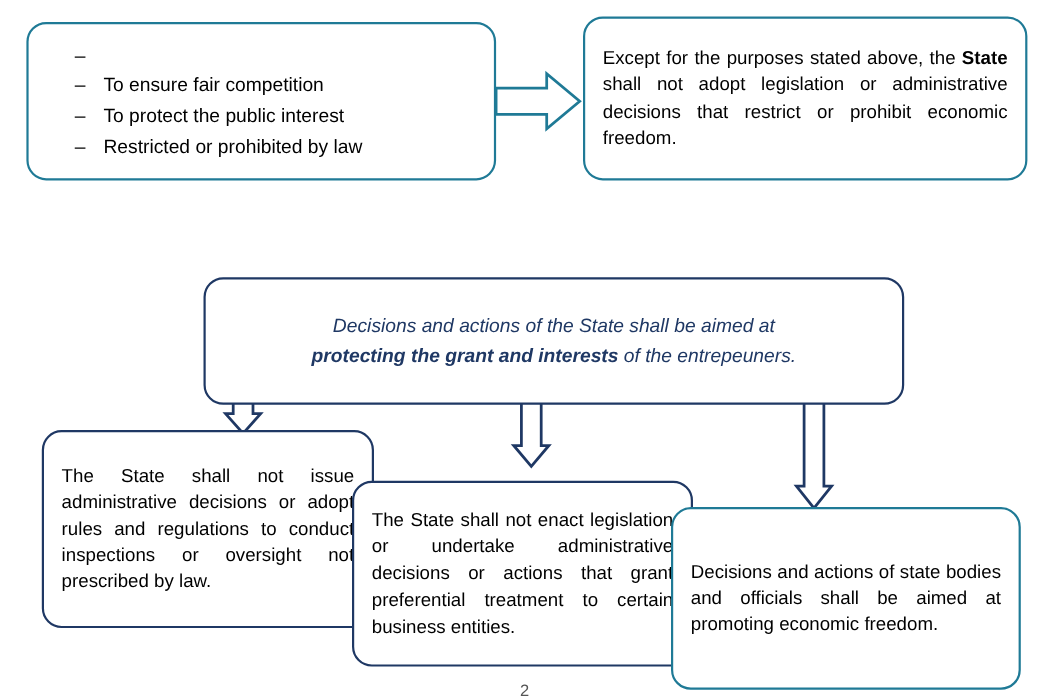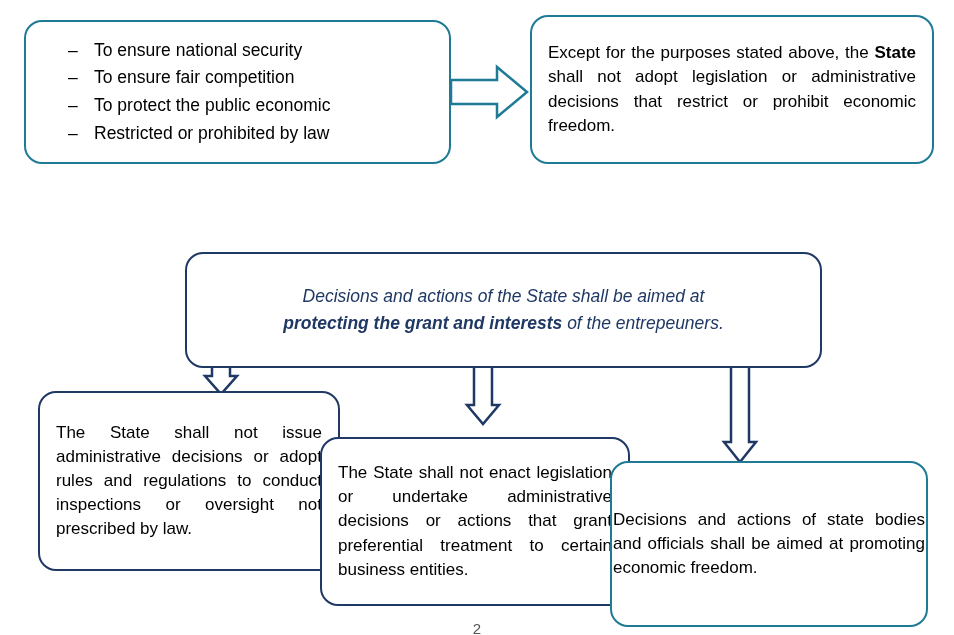--- a/index.html
+++ b/index.html
@@ -142,29 +142,28 @@
     <g>
       <path d="M731,348 L731,442 L724,442 L740,462 L756,442 L749,442 L749,348" fill="#ffffff" stroke="#1f3864" stroke-width="2.5" stroke-linejoin="miter"></path>
     </g>
   </svg>
 
   <div class="box box-teal" style="left:24px; top:20px; width:427px; height:144px;">
     <div class="box-inner">
       <ul class="bullet-list">
         <li>
           <span class="bullet-dash">–</span>
-          <span class="bullet-text">To ensure national security</span>
         </li>
         <li>
           <span class="bullet-dash">–</span>
           <span class="bullet-text">To ensure fair competition</span>
         </li>
         <li>
           <span class="bullet-dash">–</span>
-          <span class="bullet-text">To protect the public economic</span>
+          <span class="bullet-text">To protect the public interest</span>
         </li>
         <li>
           <span class="bullet-dash">–</span>
           <span class="bullet-text">Restricted or prohibited by law</span>
         </li>
       </ul>
     </div>
   </div>
 
   <div class="box box-teal" style="left:530px; top:15px; width:404px; height:149px;">
@@ -188,20 +187,20 @@
     </div>
   </div>
 
   <div class="box box-navy" style="left:320px; top:437px; width:310px; height:169px;">
     <div class="box-inner" style="padding:12px 16px;">
       <p class="para">The State shall not enact legislation or undertake administrative decisions or actions that grant preferential treatment to certain business entities.</p>
     </div>
   </div>
 
   <div class="box box-teal" style="left:610px; top:461px; width:318px; height:166px;">
-    <div class="box-inner" style="padding:12px 1px;">
+    <div class="box-inner" style="padding:12px 16px;">
       <p class="para">Decisions and actions of state bodies and officials shall be aimed at promoting economic freedom.</p>
     </div>
   </div>
 
   <div class="page-number">2</div>
 
 </div>
 
 </body></html>

